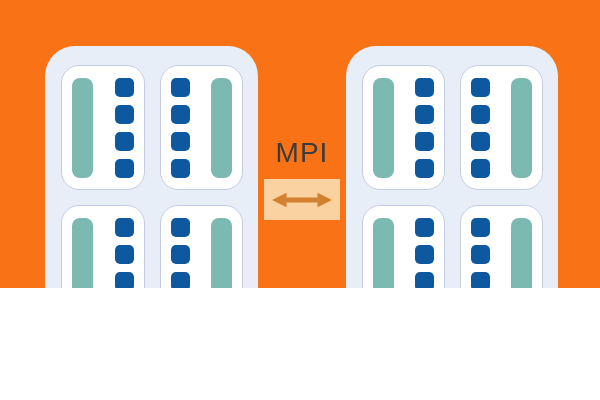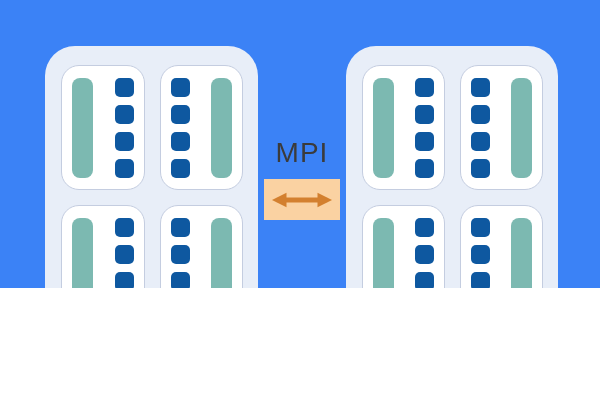--- a/index.html
+++ b/index.html
@@ -1,19 +1,19 @@
 <!DOCTYPE html>
 <html style="--node-bg: #E8EEF8; --card-bg: #FFFFFF; --card-border: #C4CDE0; --teal: #7CB9B1; --blue: #0E58A0; --link-bg: #FAD2A2; --arrow: #D3802F; --label-color: #3B3B3B;"><head>
 <meta charset="utf-8">
 <style>
   html, body { margin: 0; padding: 0; background: #ffffff; }
   .canvas {
     position: relative;
     width: 600px; height: 288px;
-    background: #3b82f6;
+    background: #f97316;
     font-family: "Liberation Sans", sans-serif;
     overflow: hidden;
   }
   .node {
     position: absolute;
     top: 46px;
     height: 306px;
     background: var(--node-bg, #E8EEF8);
     border-radius: 30px;
     display: grid;

